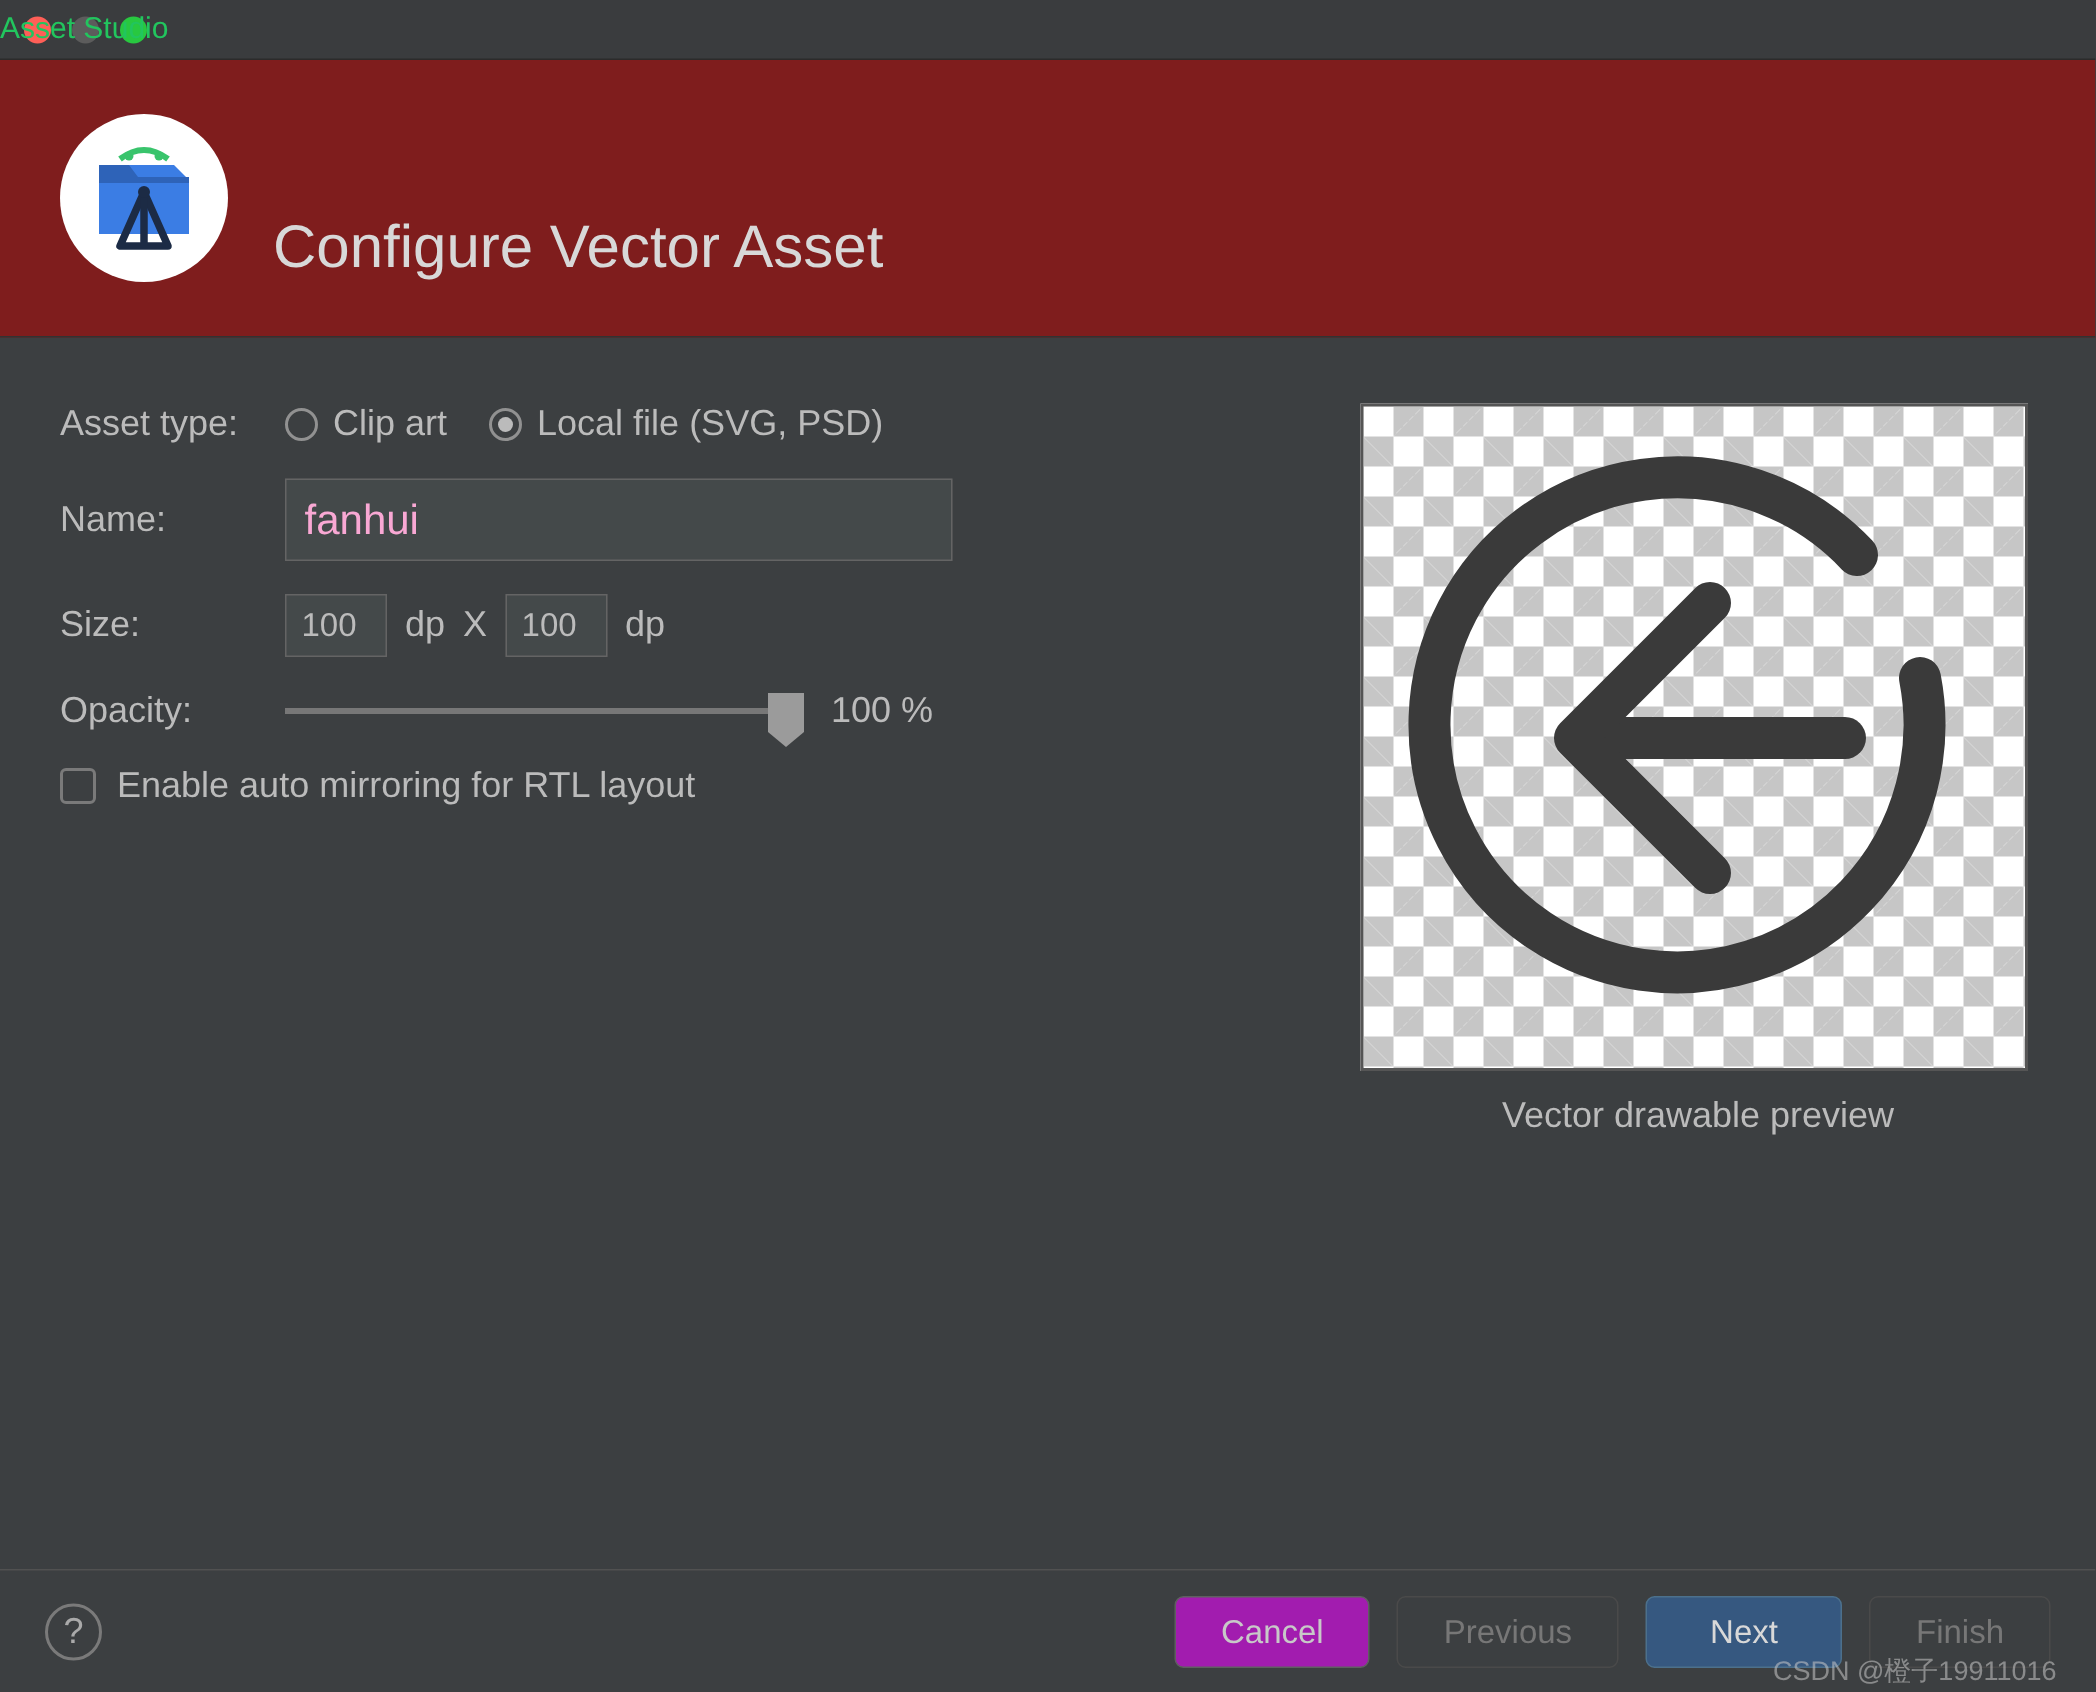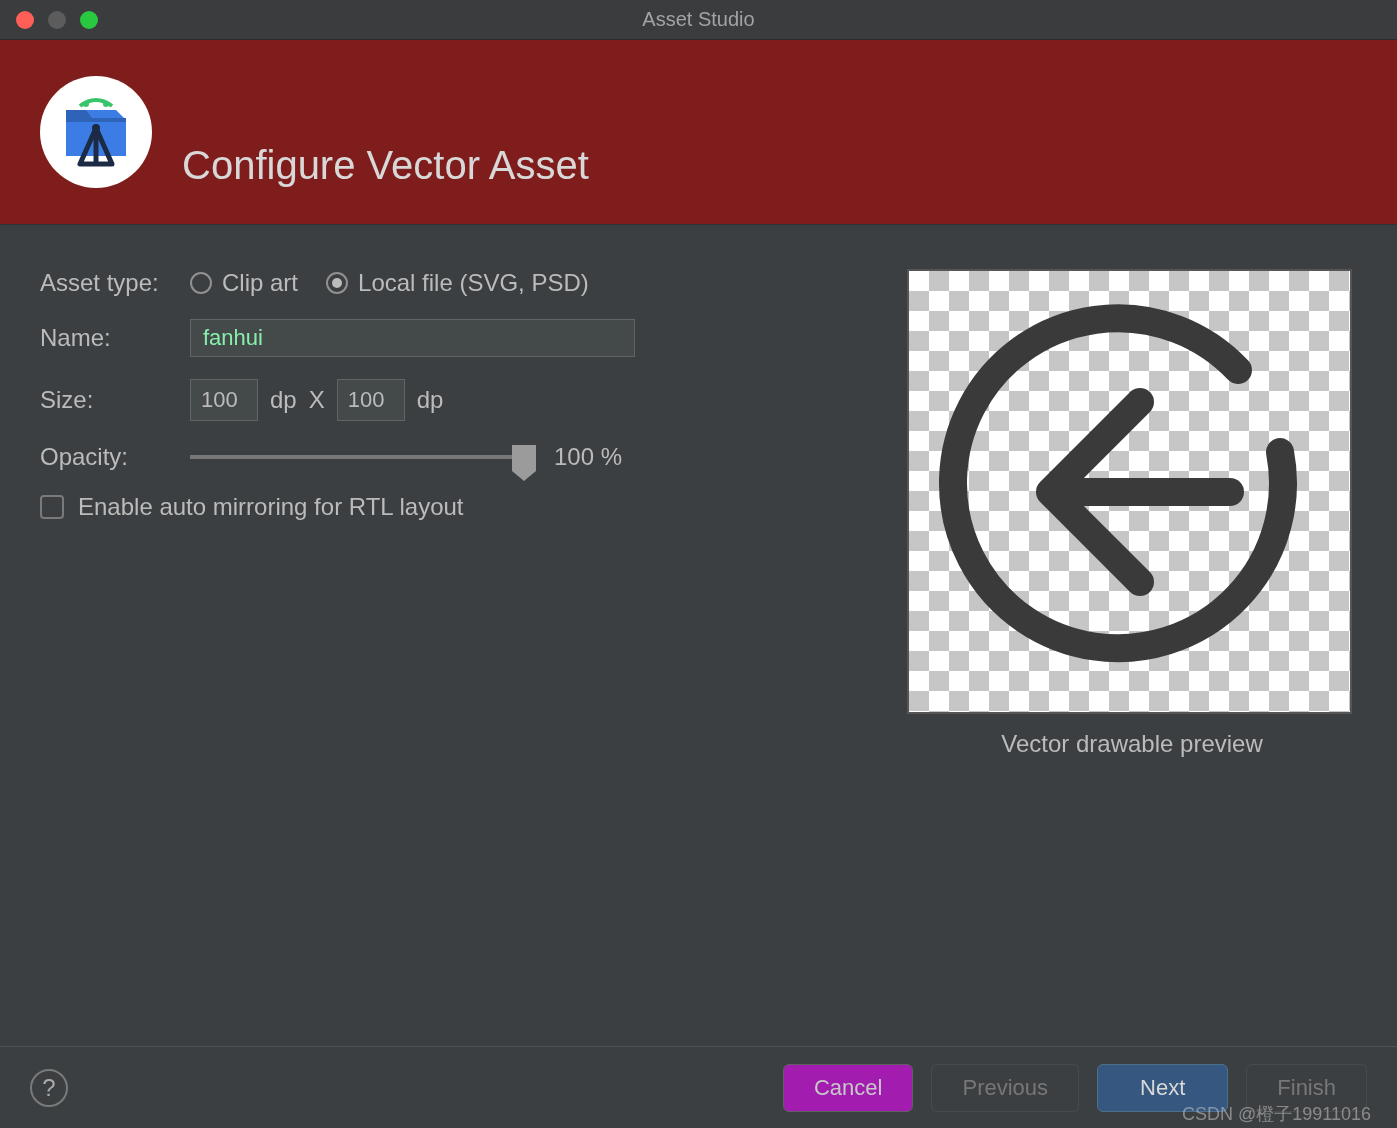--- a/index.html
+++ b/index.html
@@ -25,23 +25,22 @@
   border-bottom: 1px solid #2b2b2b;
 }
 .traffic-lights { display: flex; gap: 14px; }
 .dot { width: 18px; height: 18px; border-radius: 50%; }
 .dot.red { background: #ff5f57; }
 .dot.yel { background: #5c5c5c; }
 .dot.grn { background: #28c840; }
 .title-text {
   position: absolute;
   left: 0; right: 0;
-  text-align: center;
   font-size: 20px;
-  color: #a3a3a3;
+  color: #22c55e;
 }
 
 
 .banner {
   background: #7f1d1d;
   display: flex;
   align-items: flex-end;
   gap: 30px;
   padding: 36px 40px 36px 40px;
   border-bottom: 1px solid #323232;
@@ -95,24 +94,24 @@
   content: '';
   width: 10px; height: 10px;
   background: #bbbbbb;
   border-radius: 50%;
 }
 
 
 .text-input {
   background: #44494a;
   border: 1px solid #646464;
-  color: #86efac;
+  color: #f9a8d4;
   padding: 6px 12px;
-  font-size: 22px;
-  height: 38px;
+  font-size: 28px;
+  height: 55px;
 }
 .name-input { width: 445px; }
 .path-wrap {
   display: flex; align-items: center;
   width: 445px; height: 46px;
   border: 2px solid #4a6e9e;
   background: #44494a;
   padding: 0 8px 0 0;
 }
 .path-redacted {

